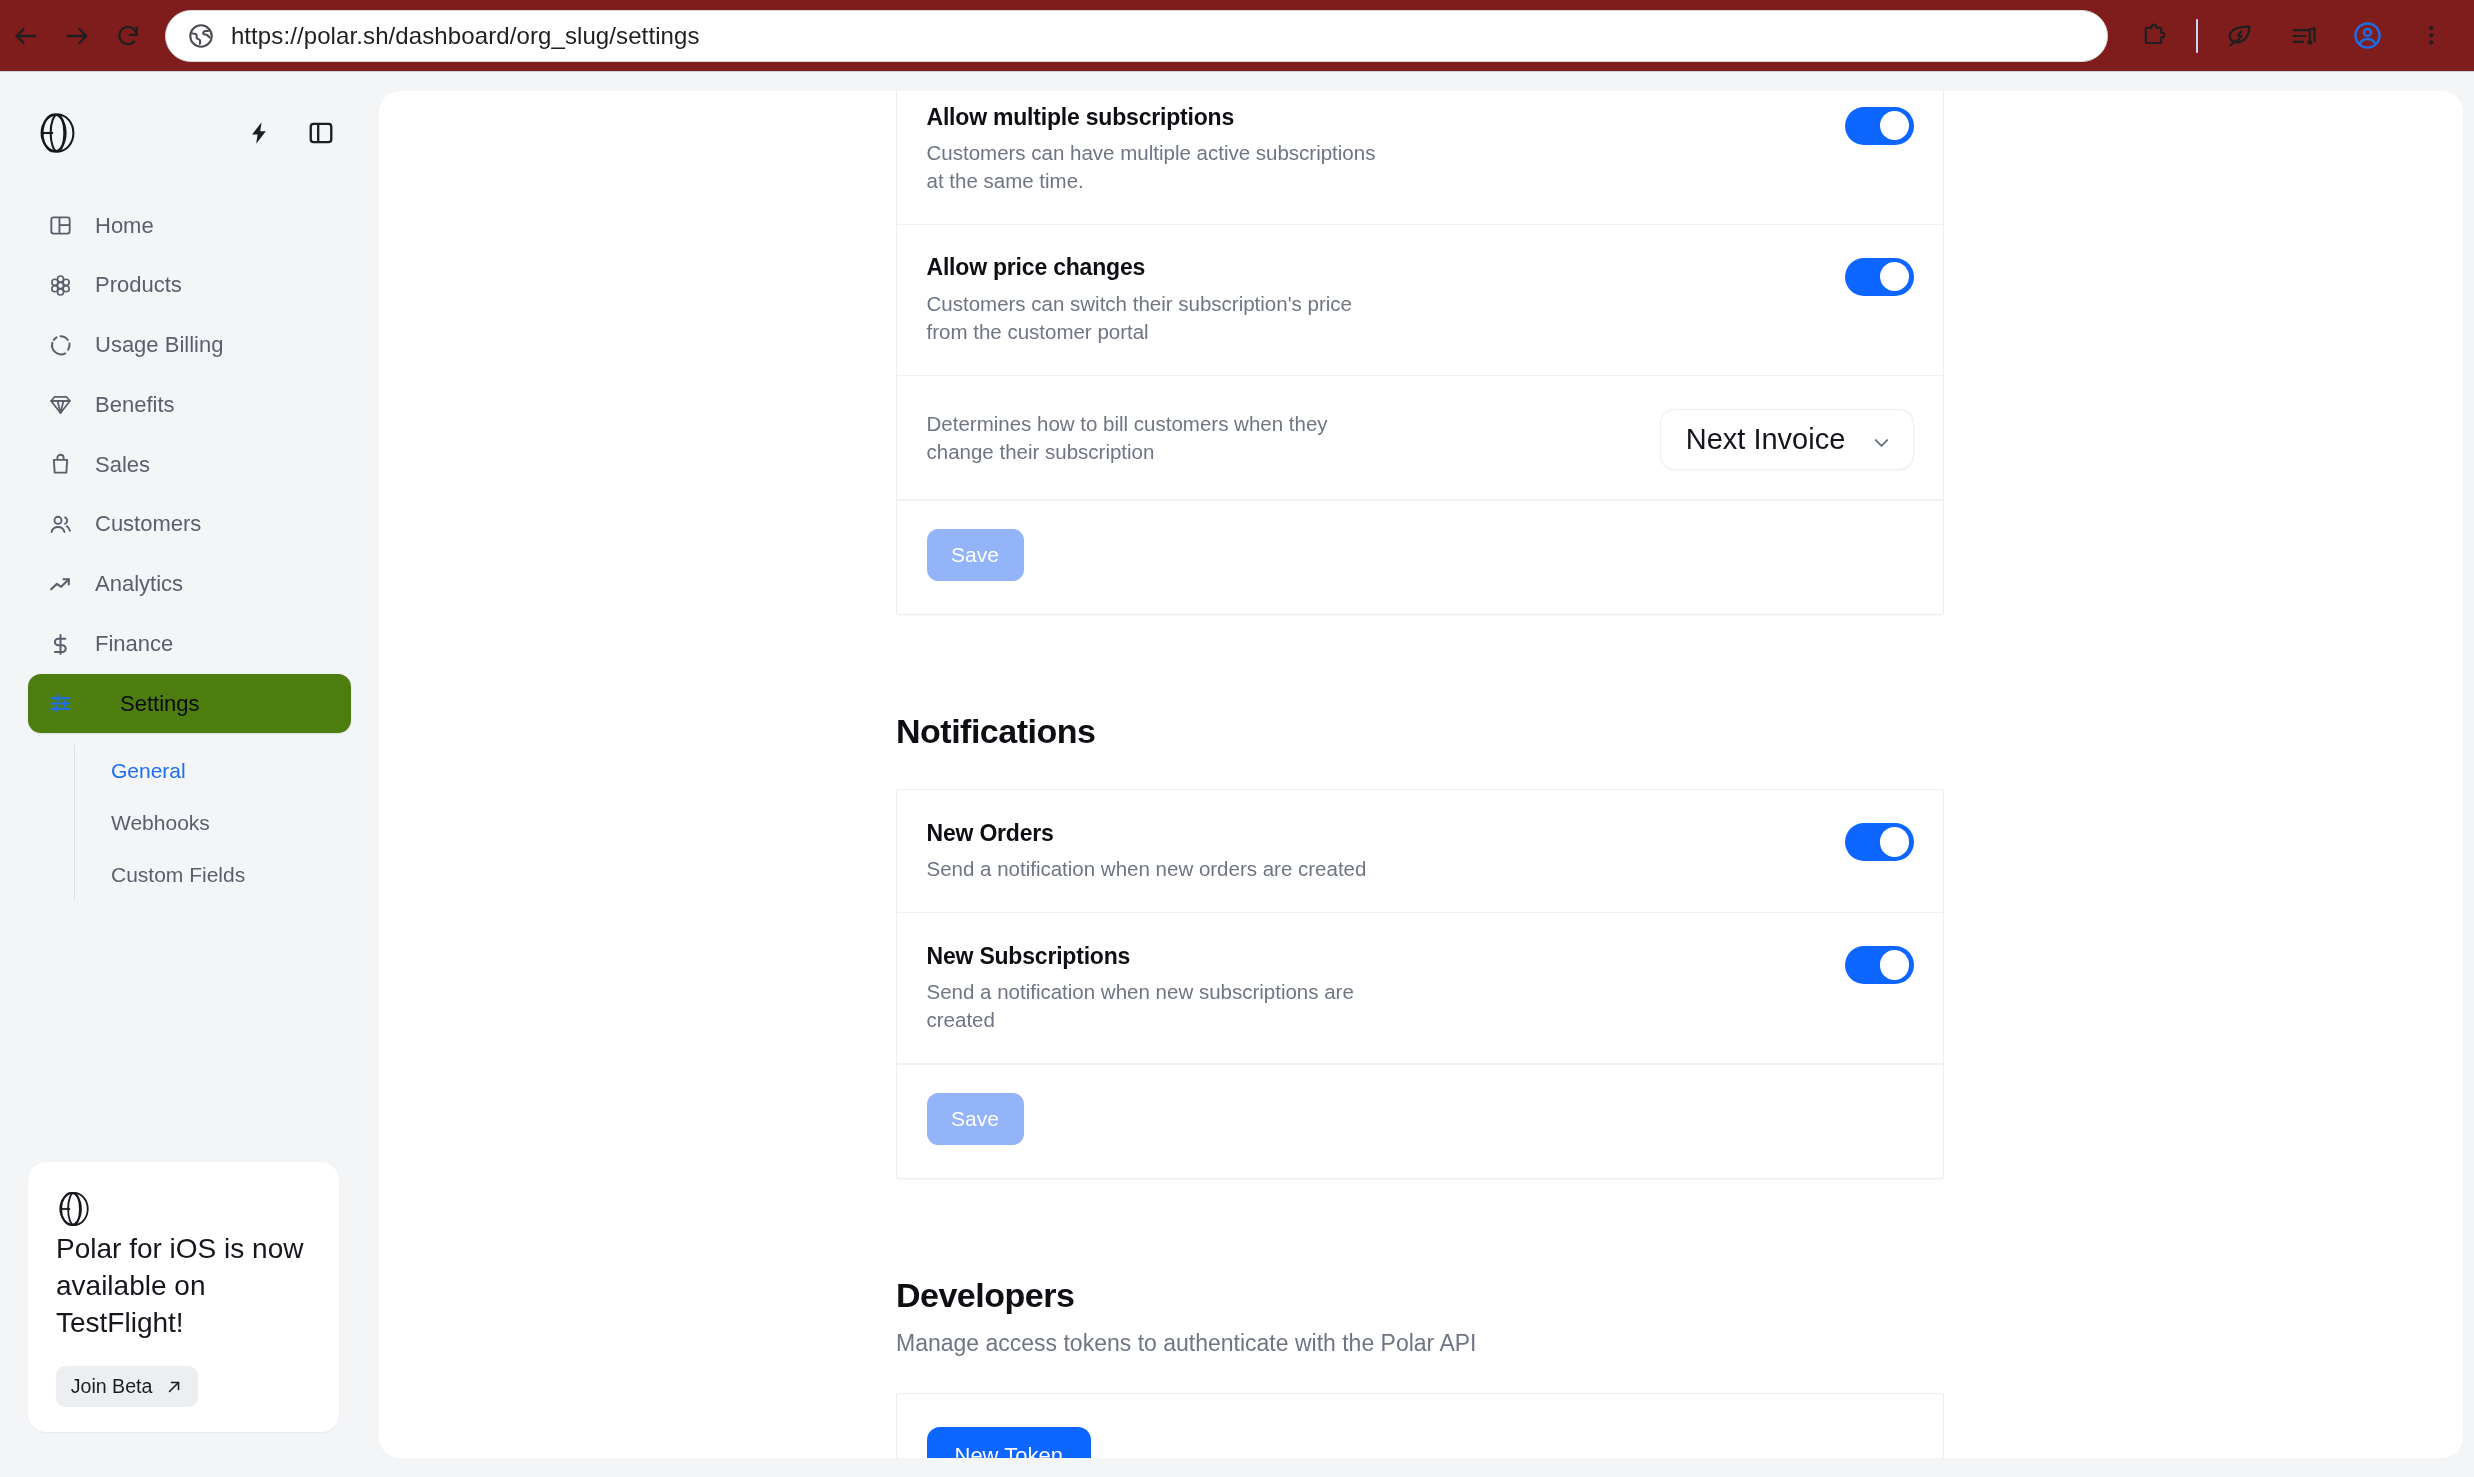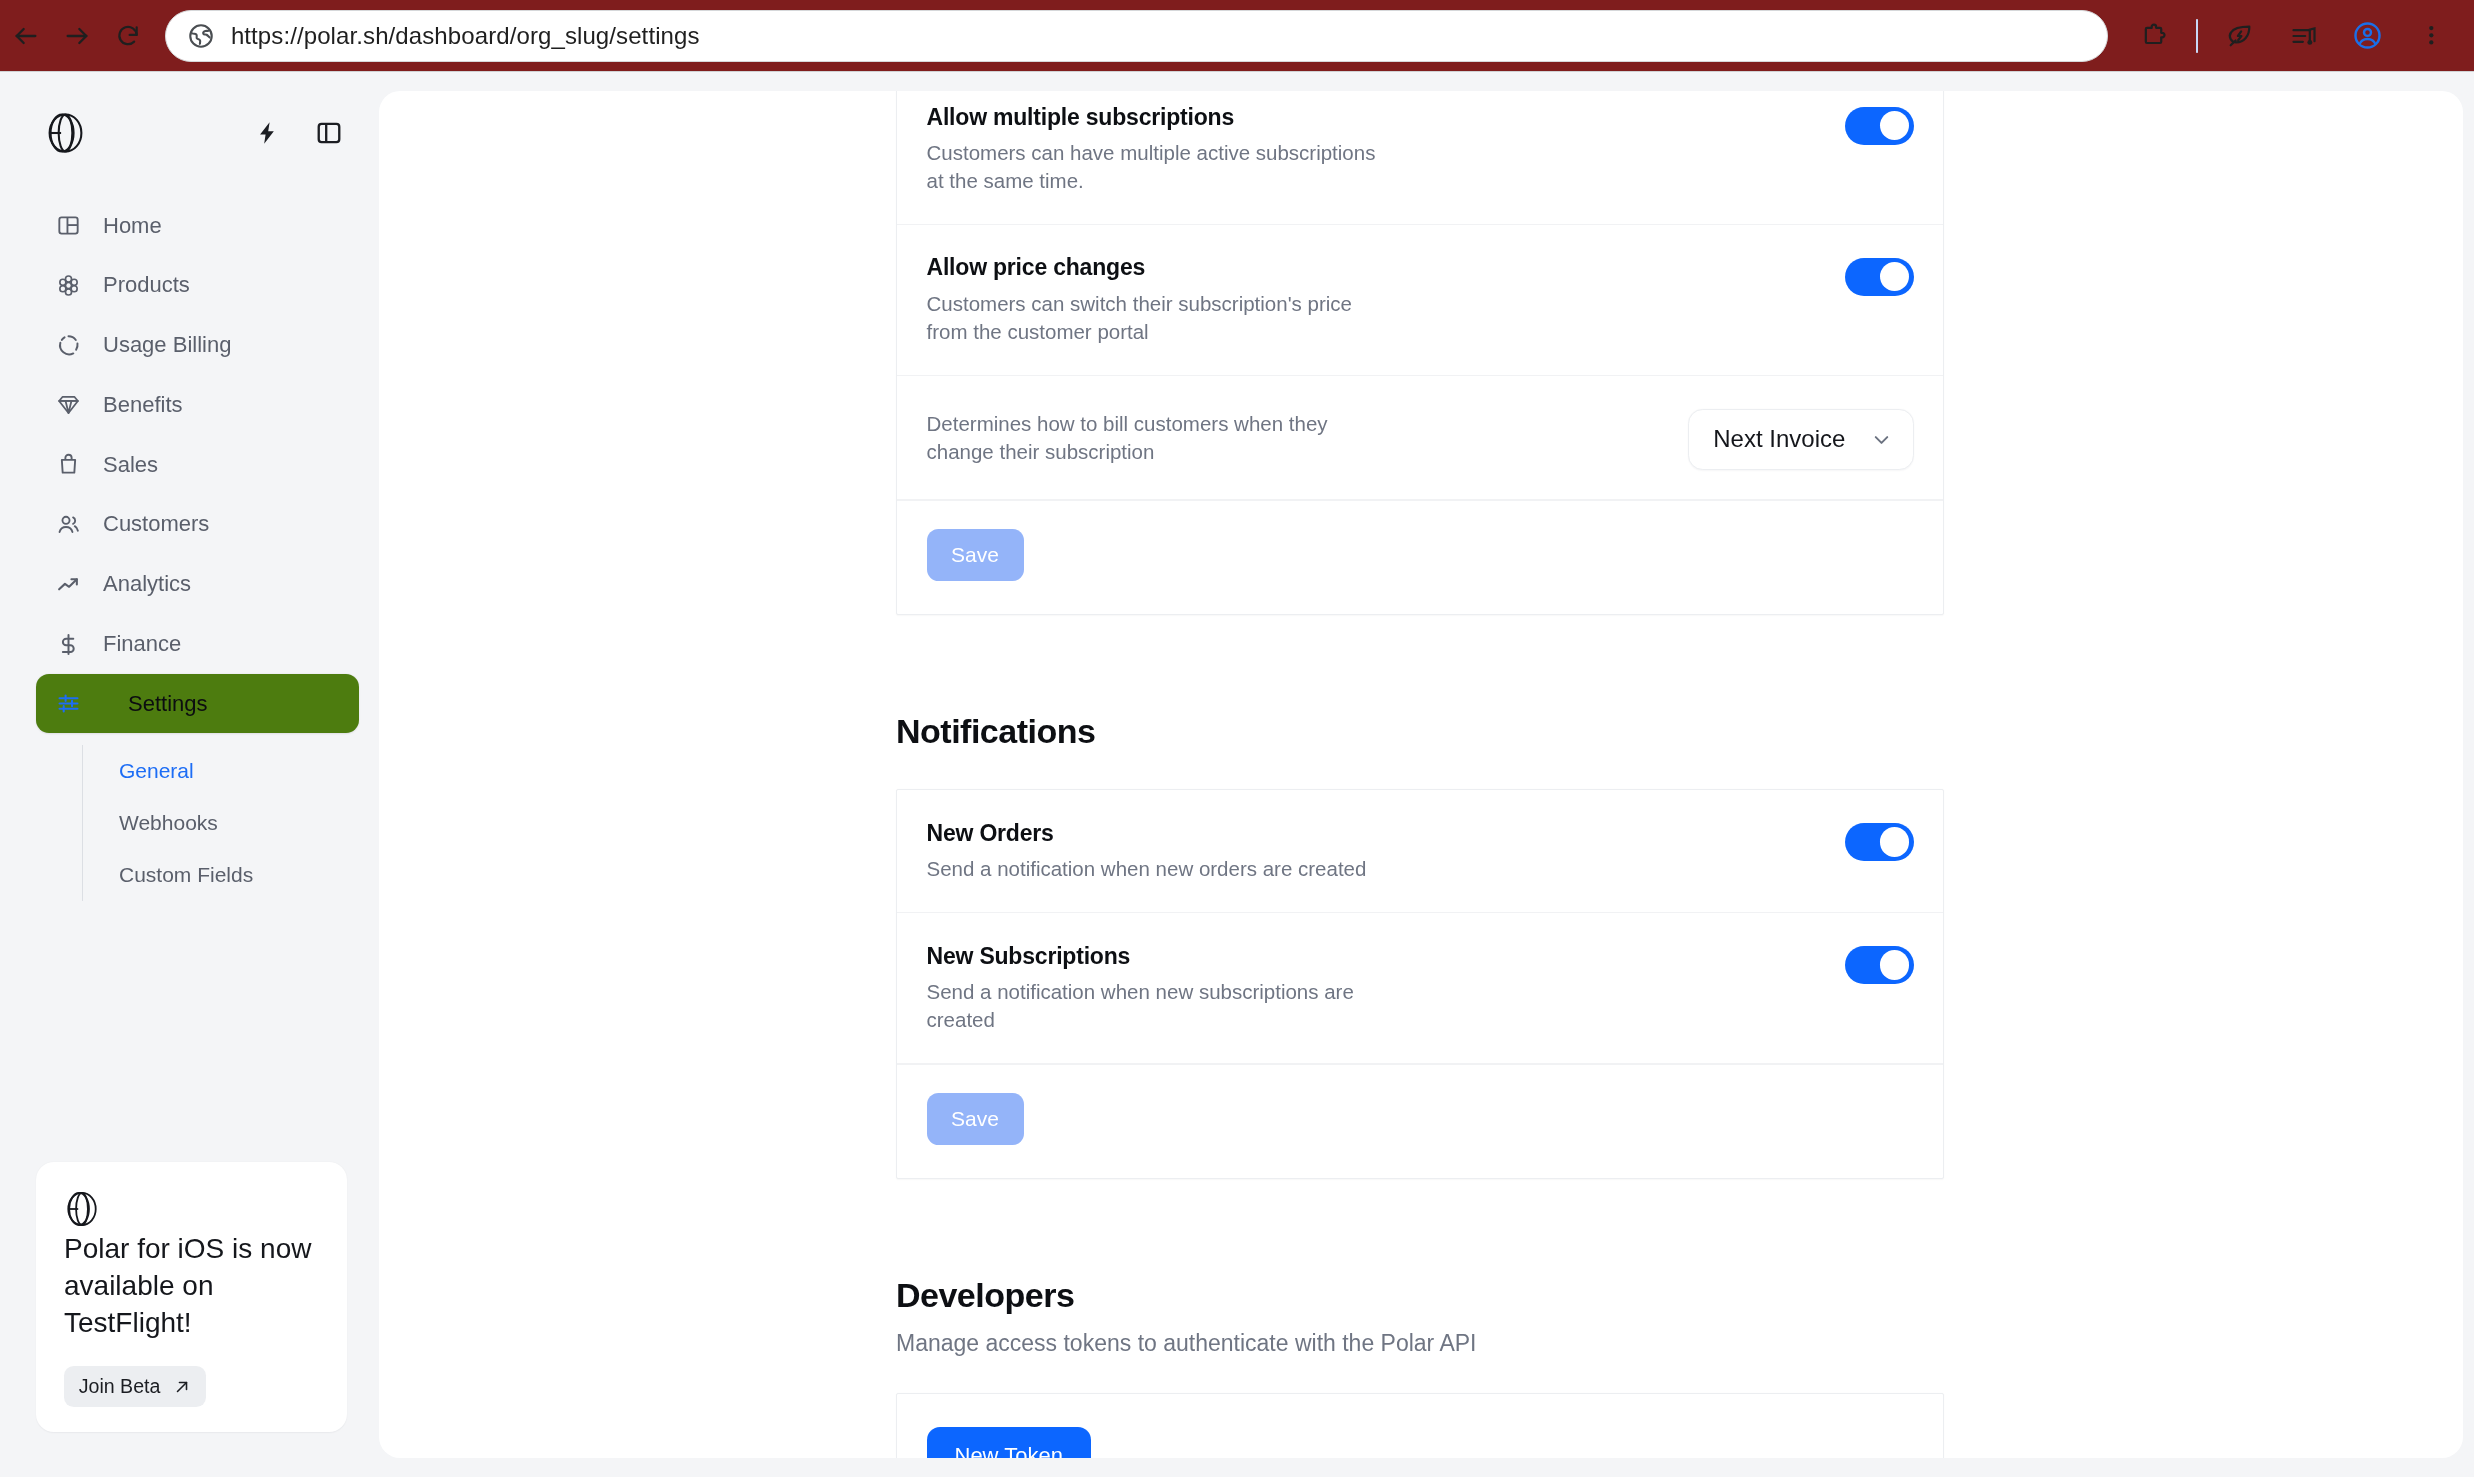--- a/index.html
+++ b/index.html
@@ -51,21 +51,21 @@
 
   
   .app {
     position: absolute; top: 72px; left: 0;
     width: 2475px; height: 1406px;
     background: #f4f5f7;
   }
 
   
   .sidebar {
-    position: absolute; left: 8px; top: 0;
+    position: absolute; left: 0; top: 0;
     width: 379px; height: 1406px;
   }
   .sidebar-top {
     display: flex; align-items: center;
     padding: 31px 36px 0 36px;
     height: 90px;
   }
   .brand-logo { width: 43px; height: 44px; flex: none; }
   .sidebar-top-spacer { flex: 1; }
   .sidebar-top-icon {
@@ -189,21 +189,21 @@
   }
 
   
   .select {
     display: flex; align-items: center;
     height: 61px;
     padding: 0 19.6px 0 24.6px;
     border: 1.2px solid #eceef1;
     border-radius: 14.7px;
     background: #ffffff;
-    font-size: 24px; color: #14161b;
+    font-size: 29px; color: #14161b;
     box-shadow: 0 0.8px 1.6px rgba(16,24,40,.04);
   }
   .select .chev { margin-left: 24.6px; width: 23px; height: 23px; color: #6b7280; }
 
   
   .card-footer {
     padding: 28px 29.5px 33px 29.5px;
     border-top: 1.2px solid #f1f2f4;
   }
   .btn-save {

